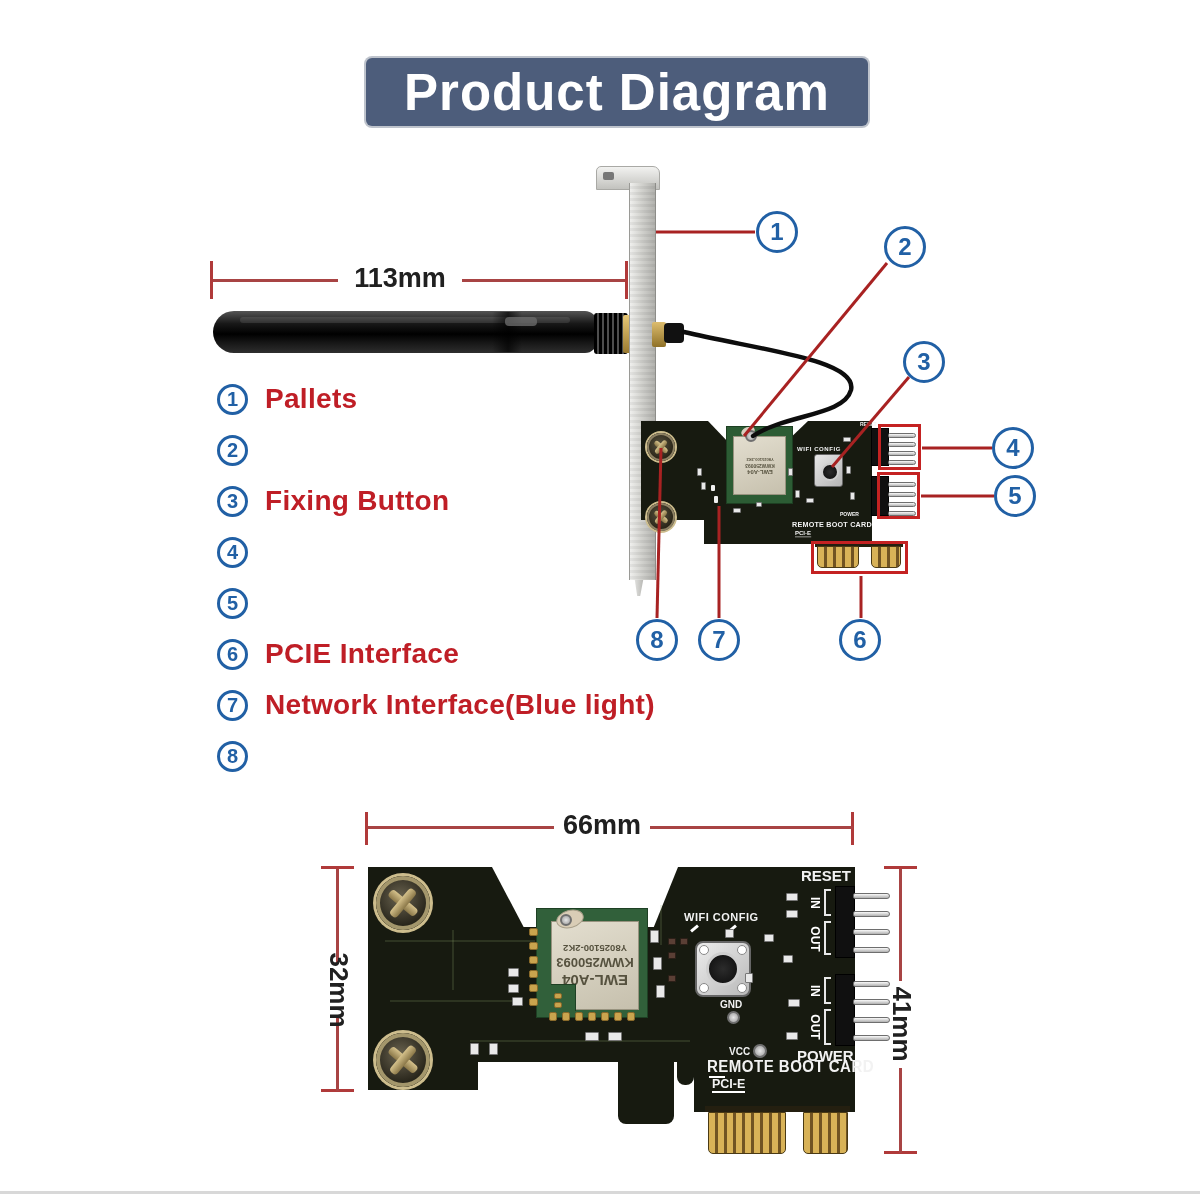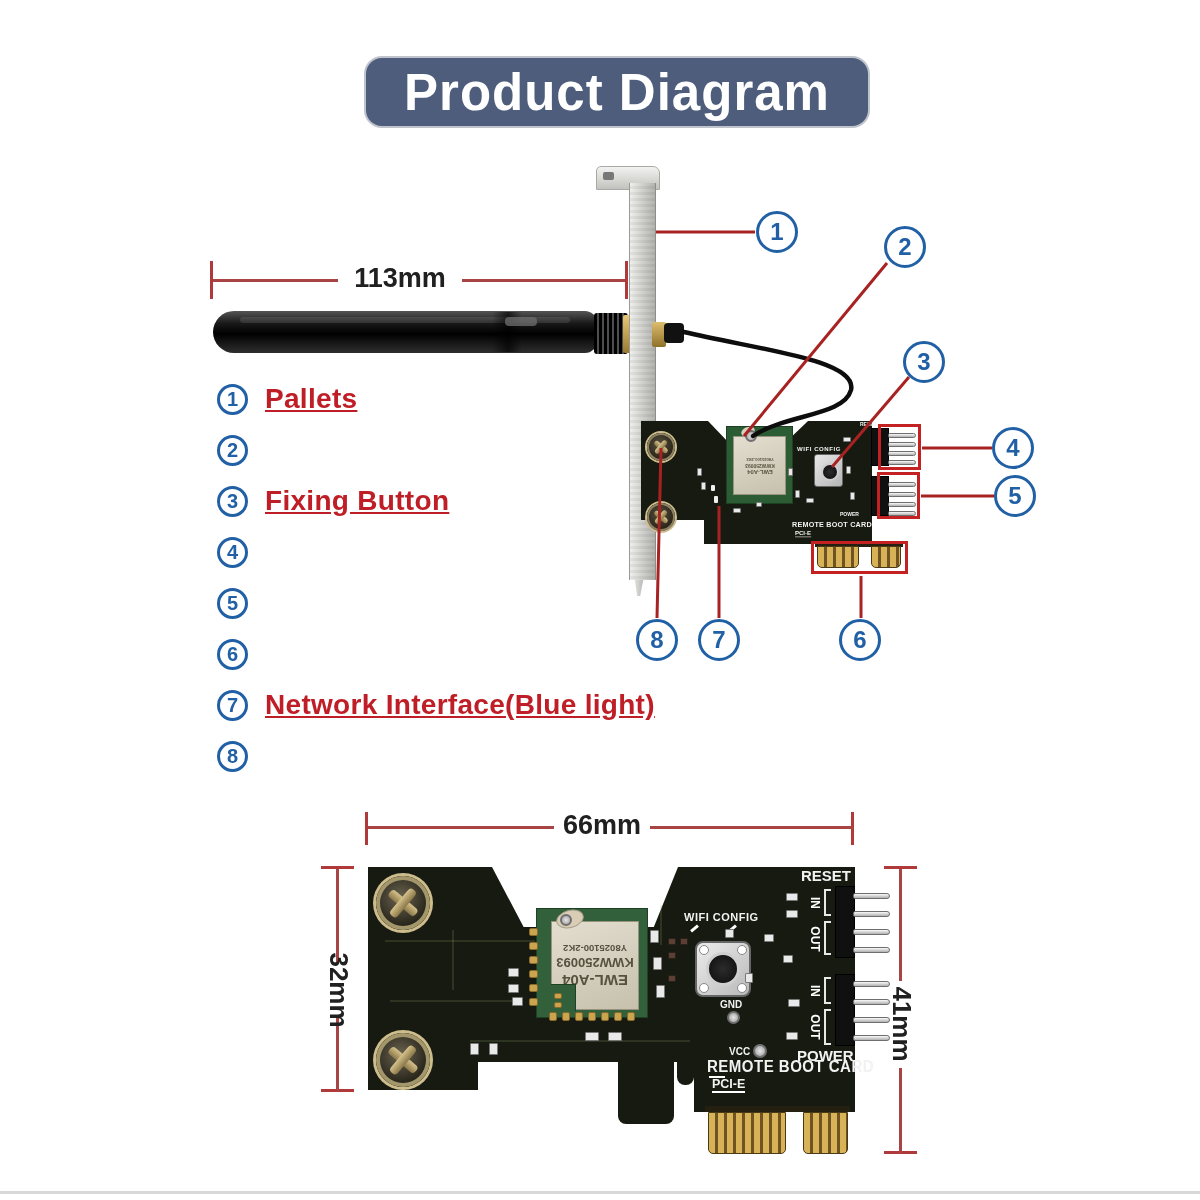--- a/index.html
+++ b/index.html
@@ -10,29 +10,29 @@
     --pcb:#171a10;
     --gold:#cda54e;
     --banner:#4d5d7b;
   }
   html,body{margin:0;padding:0;background:#fff;}
   #stage{position:relative;width:1200px;height:1200px;background:#ffffff;overflow:hidden;
          font-family:"Liberation Sans","DejaVu Sans",sans-serif;}
   .abs{position:absolute;}
   
   .banner{position:absolute;left:366px;top:58px;width:502px;height:68px;background:var(--banner);
-          border-radius:16px;display:flex;align-items:center;justify-content:center;
+          border-radius:6px;display:flex;align-items:center;justify-content:center;
           color:#fff;font-size:51px;font-weight:bold;letter-spacing:1px;
           box-shadow:0 0 0 2px rgba(70,82,110,.35);}
   
   .lgrow{position:absolute;display:flex;align-items:center;height:34px;}
   .lgc{width:31px;height:31px;box-sizing:border-box;border:3px solid var(--blue);border-radius:50%;
        color:var(--blue);display:flex;align-items:center;justify-content:center;
        font-size:20px;font-weight:bold;background:#fff;flex:0 0 31px;}
-  .lgl{margin-left:17px;font-size:28px;font-weight:bold;color:var(--red);letter-spacing:.3px;white-space:nowrap;text-decoration:underline;}
+  .lgl{margin-left:17px;font-size:28px;font-weight:bold;color:var(--red);letter-spacing:.3px;white-space:nowrap;}
   
   .co{position:absolute;width:42px;height:42px;box-sizing:border-box;border:3px solid var(--blue);
       border-radius:50%;background:#fff;color:var(--blue);display:flex;align-items:center;
       justify-content:center;font-size:24px;font-weight:bold;z-index:40;}
   
   .tickv{position:absolute;width:3px;background:var(--dimred);}
   .tickh{position:absolute;height:3px;background:var(--dimred);}
   .dlineh{position:absolute;height:3px;background:#a84444;}
   .dlinev{position:absolute;width:3px;background:#a84444;}
   .dimtext{position:absolute;font-size:27px;font-weight:bold;color:#202020;text-align:center;}
@@ -246,20 +246,21 @@
   </div>
   <div class="lgrow" style="left:217px;top:586px;">
     <div class="lgc">
         <span>5</span>
       </div>
   </div>
   <div class="lgrow" style="left:217px;top:637px;">
     <div class="lgc">
         <span>6</span>
       </div>
+    <div class="lgl">PCIE Interface</div>
   </div>
   <div class="lgrow" style="left:217px;top:688px;">
     <div class="lgc">
         <span>7</span>
       </div>
     <div class="lgl">Network Interface(Blue light)</div>
   </div>
   <div class="lgrow" style="left:217px;top:739px;">
     <div class="lgc">
         <span>8</span>

